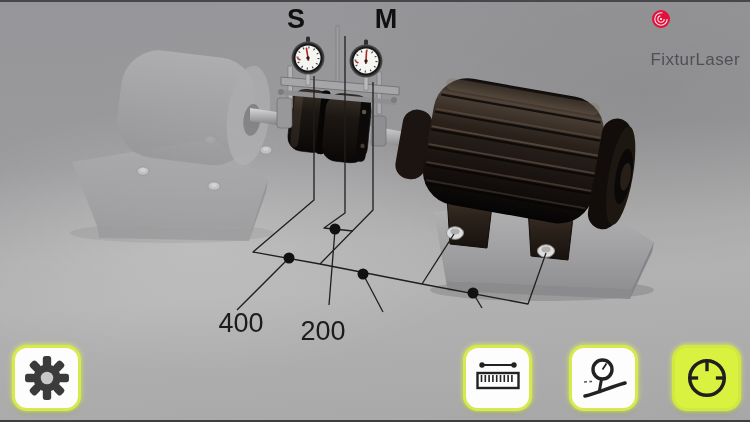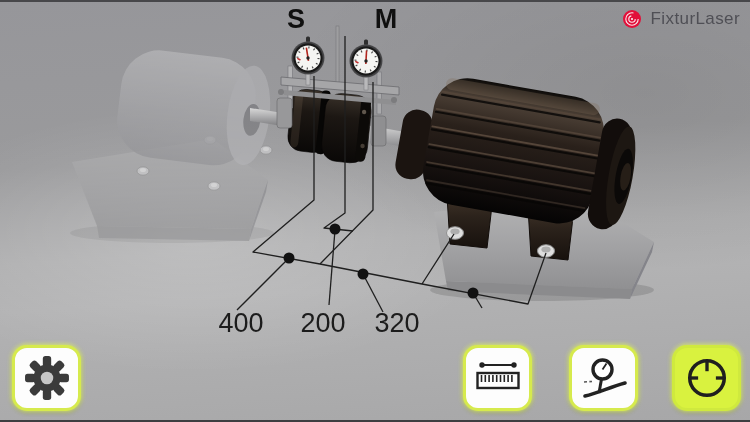--- a/index.html
+++ b/index.html
@@ -9,21 +9,21 @@
     background:
       radial-gradient(ellipse 430px 190px at 26% 57%, rgba(255,255,255,.20), rgba(255,255,255,0) 70%),
       radial-gradient(ellipse 520px 260px at 86% 22%, rgba(0,0,0,.07), rgba(0,0,0,0) 70%),
       linear-gradient(176deg,#96969a 0%,#9a9a9c 36%,#aeaeaf 56%,#b2b2b3 66%,#a7a7a8 100%);
   }
   .edge{position:absolute;left:0;width:750px;height:2px;background:#47474a;}
   .edge.top{top:0}.edge.bottom{bottom:0;background:#3e3e41}
   .scene{position:absolute;left:0;top:0;}
   .overlay-label{position:absolute;color:#101010;font-weight:700;font-size:27px;width:30px;text-align:center;}
   .measure{position:absolute;width:74px;text-align:center;font-size:27px;font-weight:400;color:#1c1c1c;letter-spacing:0;}
-  .logo{position:absolute;top:9px;right:10px;display:flex;align-items:flex-end;gap:9px;}
+  .logo{position:absolute;top:9px;right:10px;display:flex;align-items:flex-start;gap:21px;flex-direction:column;}
   .logo-text{font-size:17px;font-weight:500;color:#4f4f55;letter-spacing:.4px;}
   .btn{
     position:absolute;top:345px;width:69px;height:66px;border-radius:15px;
     background:#fdfdfd;border:3px solid #d6ea4d;box-sizing:border-box;
     box-shadow:0 0 4px 1px rgba(223,242,100,.85), 0 2px 4px rgba(0,0,0,.22);
     display:flex;align-items:center;justify-content:center;cursor:pointer;padding:0;
   }
   .btn.active{background:#d9f23f;border-color:#cfe93e;}
 </style>
 </head>
@@ -215,22 +215,21 @@
       <circle cx="335" cy="229" r="5.5"></circle>
       <circle cx="363" cy="274" r="5.5"></circle>
       <circle cx="473" cy="293" r="5.5"></circle>
     </g>
   </svg>
 
   <div class="overlay-label" style="left:281px;top:4px;">S</div>
   <div class="overlay-label" style="left:371px;top:4px;">M</div>
 
   <div class="measure" style="left:204px;top:308px;">400</div>
-  <div class="measure" style="left:286px;top:308px;text-align:center;">200</div>
-  <div class="measure" style="left:360px;top:308px;">320</div>
+  <div class="measure" style="left:286px;top:316px;text-align:center;">200</div>
 
   <div class="logo">
     <svg width="20" height="20" viewBox="0 0 20 20">
       <circle cx="10" cy="10" r="9" fill="#e2103a"></circle>
       <circle cx="10" cy="10" r="6.2" fill="none" stroke="rgba(255,255,255,0.9)" stroke-width="1.1" stroke-dasharray="30 9"></circle>
       <circle cx="10" cy="10" r="3.2" fill="none" stroke="rgba(255,255,255,0.9)" stroke-width="1.1" stroke-dasharray="14 6"></circle>
       <circle cx="10" cy="10" r="1" fill="#fff"></circle>
     </svg>
     <span class="logo-text">FixturLaser</span>
   </div>

